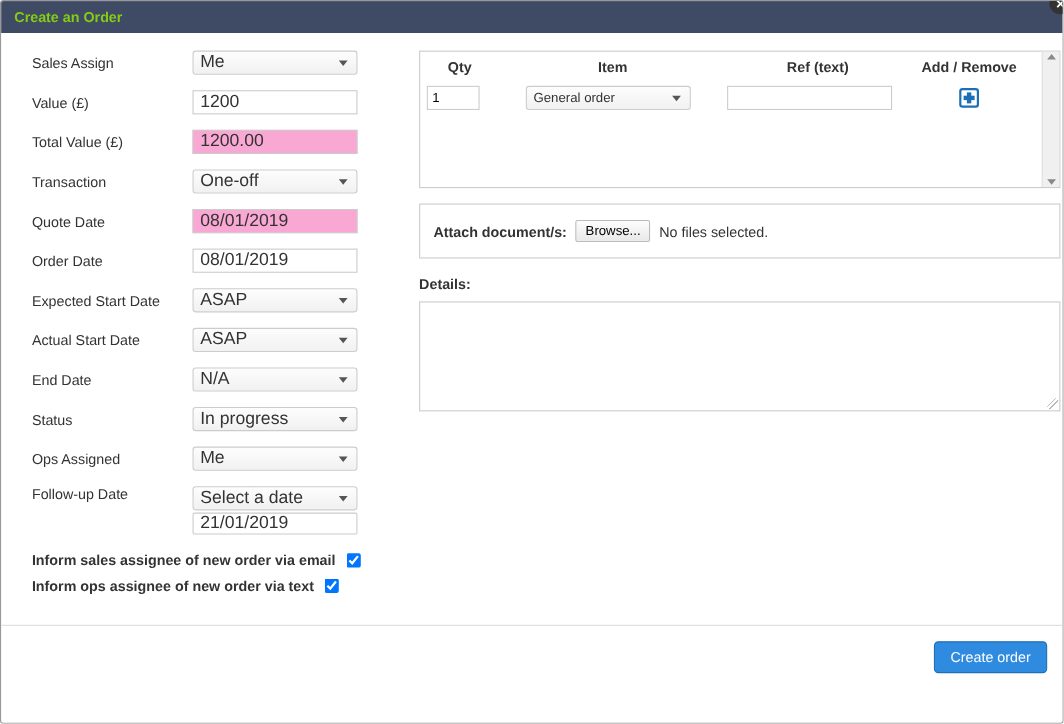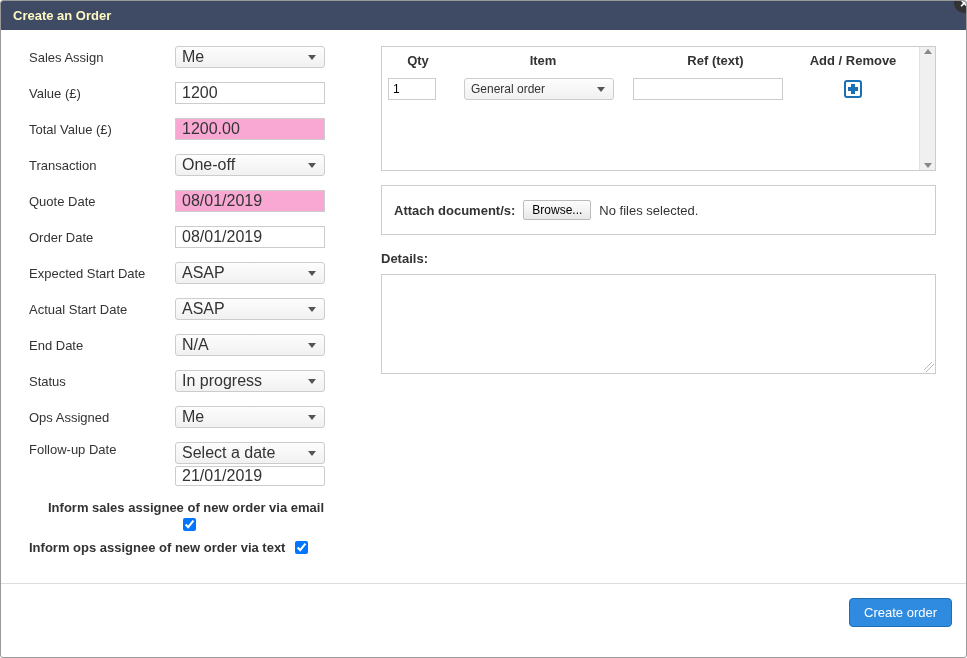--- a/index.html
+++ b/index.html
@@ -7,42 +7,42 @@
   .dialog {
     width: 967px;
     height: 658px;
     border: 1px solid #999;
     border-radius: 3px;
     overflow: hidden;
     position: relative;
   }
   .dialog-header {
     background: #3f4a64;
-    color: #fef9c3;
+    color: #84cc16;
     font-weight: bold;
     padding: 7px 12px;
     font-size: 13px;
   }
   .close-corner {
     position: absolute;
     top: -8px; right: -8px;
     width: 20px; height: 20px;
     border-radius: 50%;
     background: #333;
     color: #fff;
     font-size: 14px;
     line-height: 20px;
     text-align: center;
     font-weight: bold;
     cursor: pointer;
   }
   
   .dialog-body {
     display: flex;
-    padding: 16px 30px 12px 28px;
+    padding: 16px 2px 12px 28px;
     gap: 32px;
   }
   .left-col { width: 320px; }
   .right-col { flex: 1; }
   .field-row {
     display: flex;
     align-items: center;
     margin-bottom: 14px;
   }
   .followup-row { align-items: flex-start; }
@@ -299,21 +299,21 @@
 
 
       <div class="field-row followup-row">
         <span class="field-label">Follow-up Date</span>
         <div>
           <span class="select-input">Select a date</span><br>
           <input class="text-input followup-extra" value="21/01/2019" style="">
         </div>
       </div>
 
-      <div class="checkbox-row" style="margin-top:14px;flex-direction:column;">
+      <div class="checkbox-row" style="margin-top:14px;">
         <label>Inform sales assignee of new order via email</label>
         <input type="checkbox" checked="" style="">
       </div>
       <div class="checkbox-row">
         <label>Inform ops assignee of new order via text</label>
         <input type="checkbox" checked="" style="">
       </div>
 
     </div>
 

